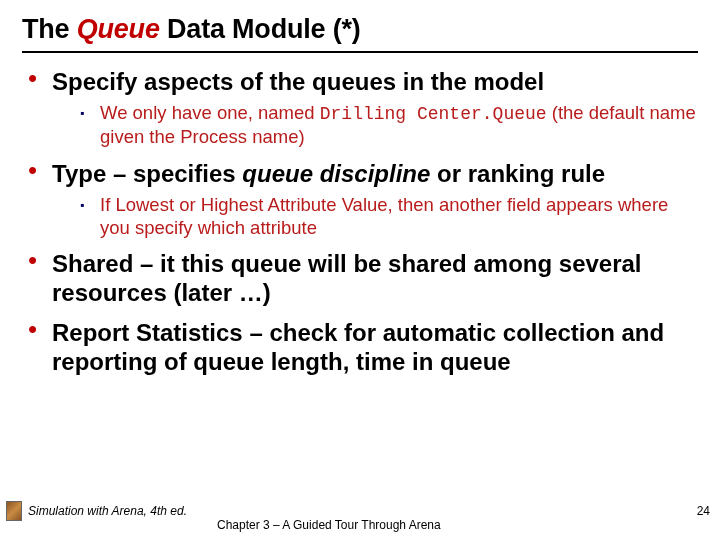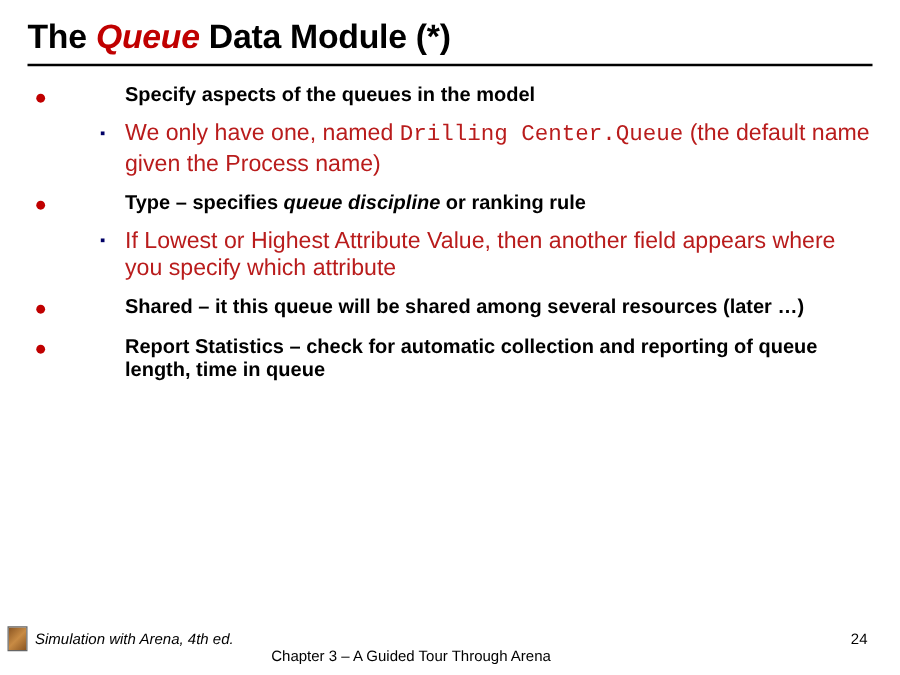--- a/index.html
+++ b/index.html
@@ -22,35 +22,34 @@
   .hr { border: 0; border-top: 2px solid #000; margin: 2px 0 14px 0; }
   .content { padding-left: 6px; }
   ul.main { list-style: none; }
   ul.main > li { margin-bottom: 10px; }
   .row { display: flex; align-items: flex-start; }
   .bullet-main {
     color: #c00000; font-size: 26px; line-height: 22px;
     width: 24px; flex-shrink: 0; margin-top: 0px;
   }
   .main-text {
-    font-size: 16px; font-weight: bold; color: #000;
+    font-size: 24px; font-weight: bold; color: #000;
     line-height: 1.22;
-    margin-left: 48px;
   }
   .main-text .em2 { color: #000000; font-style: italic; font-weight: bold; }
   ul.sub { list-style: none; margin: 6px 0 0 52px; }
   ul.sub > li { display: flex; align-items: flex-start; margin-bottom: 6px; }
   .bullet-sub {
     color: #000066; font-size: 12px; width: 20px; flex-shrink: 0;
     margin-top: 4px;
   }
   .sub-text { font-size: 18.5px; color: #b91c1c; line-height: 1.22; }
   .mono { font-family: "Courier New", monospace; font-size: 18px; }
   .footer {
-    position: absolute; bottom: 8px; left: 0; right: 16px;
+    position: absolute; bottom: 8px; left: 0; right: 0;
     display: flex; align-items: center;
     font-size: 12px; color: #000; font-style: italic;
     padding: 0 10px 0 6px;
   }
   .footer .icon {
     width: 16px; height: 20px; margin-right: 6px;
     background: linear-gradient(135deg,#8a5522 0%,#c88b44 50%,#8a5522 100%);
     border: 1px solid #666; flex-shrink:0;
   }
   .footer .book { flex: 0 0 auto; margin-right: 30px; }

